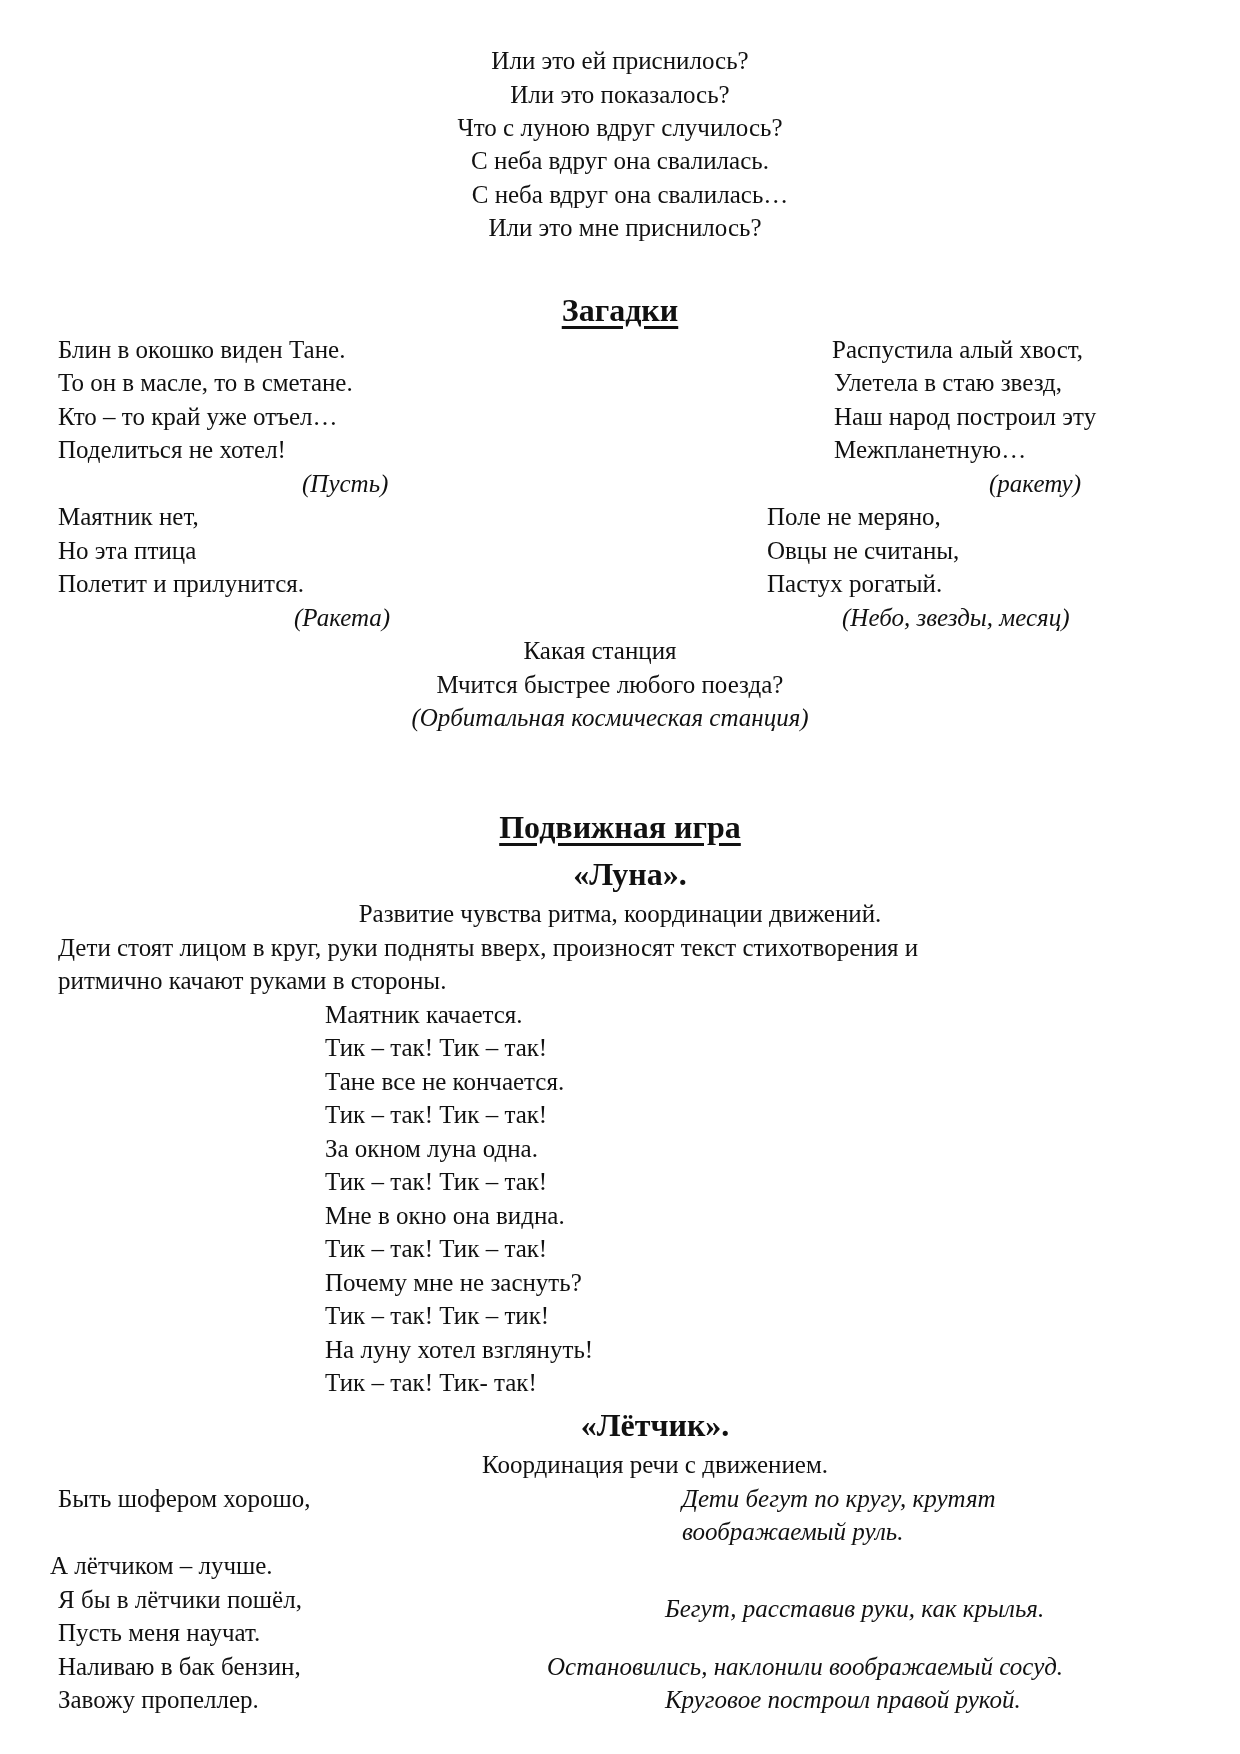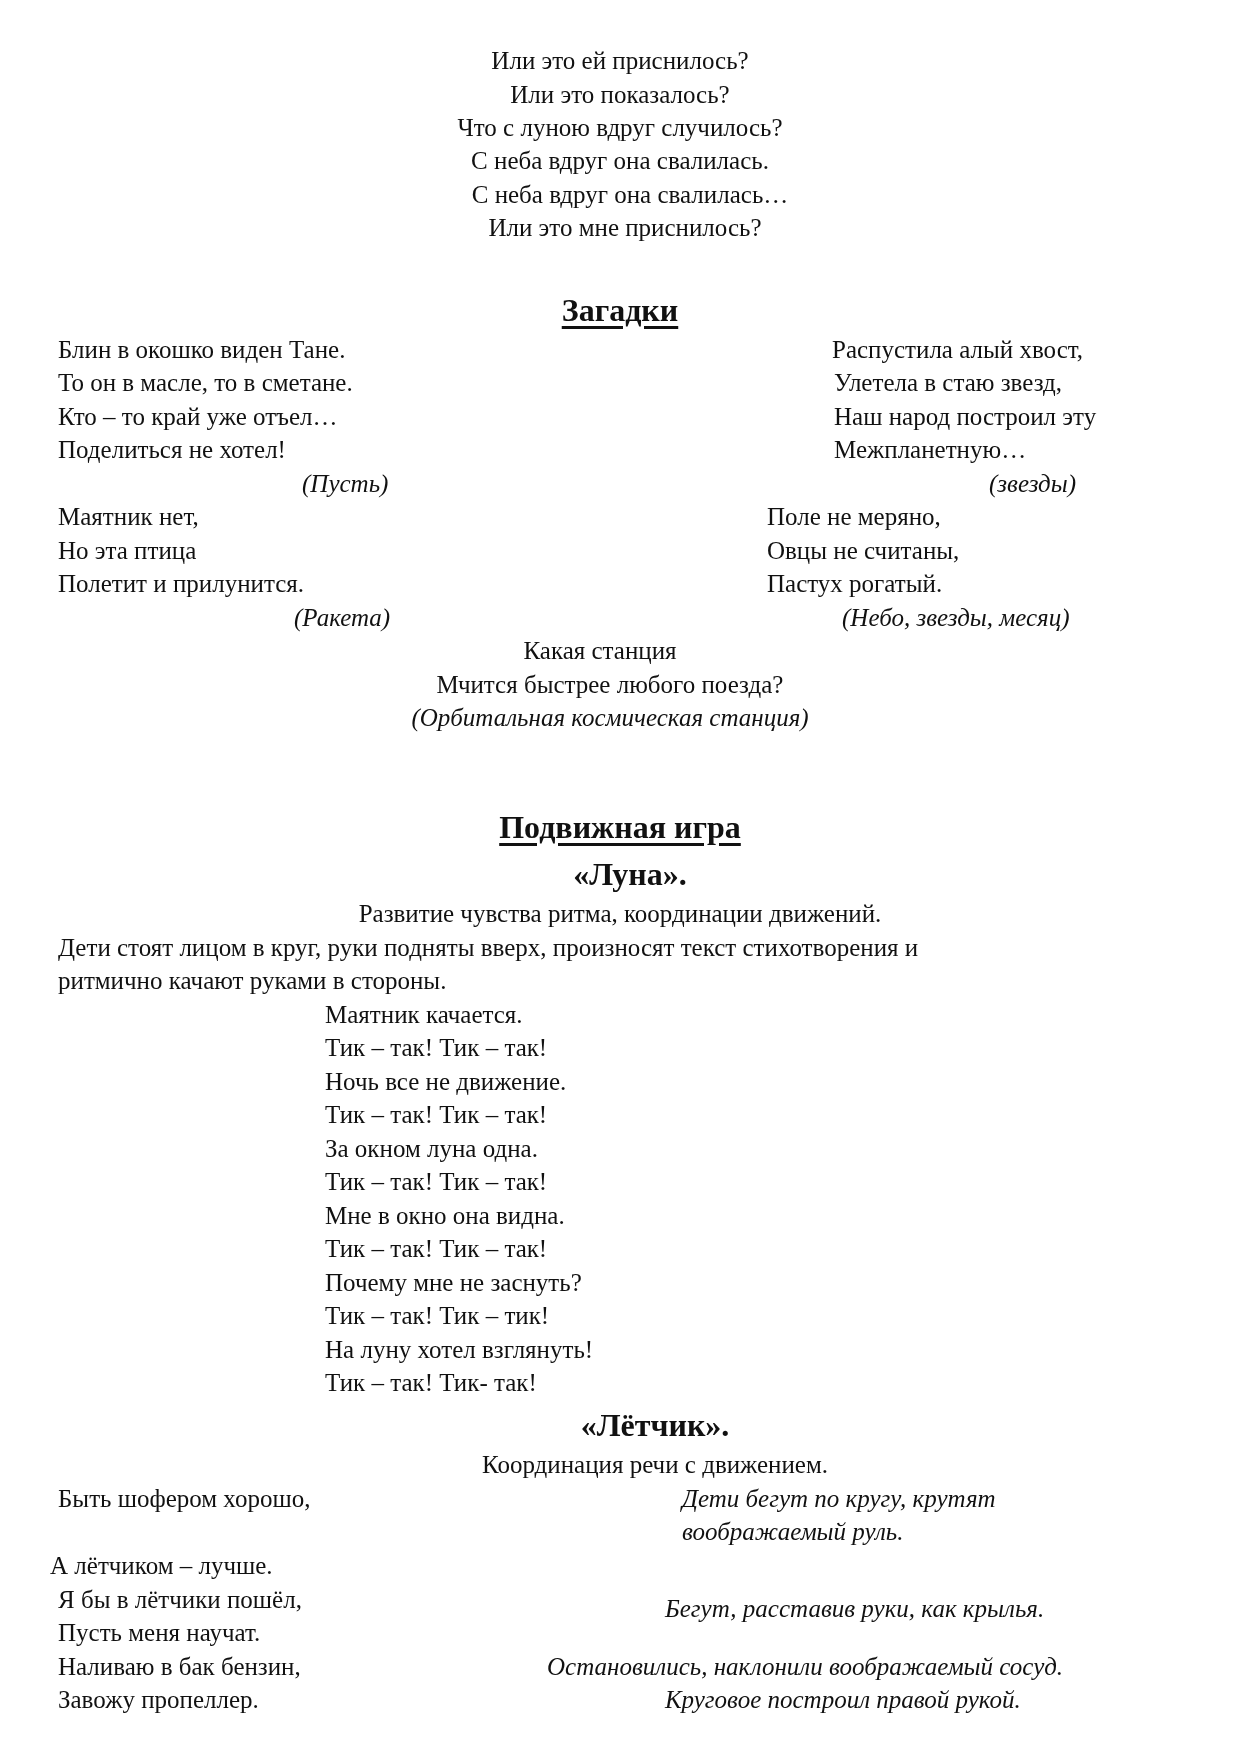--- a/index.html
+++ b/index.html
@@ -32,21 +32,21 @@
   <div class="ln" style="top:400px;left:58px">Кто – то край уже отъел…</div>
   <div class="ln" style="top:433px;left:58px">Поделиться не хотел!</div>
   <div class="ln it" style="top:467px;left:302px">(Пусть)</div>
 </div>
 
 <div>
   <div class="ln" style="top:333px;left:832px">Распустила алый хвост,</div>
   <div class="ln" style="top:366px;left:834px">Улетела в стаю звезд,</div>
   <div class="ln" style="top:400px;left:834px">Наш народ построил эту</div>
   <div class="ln" style="top:433px;left:834px">Межпланетную…</div>
-  <div class="ln it" style="top:467px;left:989px">(звезды)</div>
+  <div class="ln it" style="top:467px;left:989px">(ракету)</div>
 </div>
 
 <div>
   <div class="ln" style="top:500px;left:58px">Маятник нет,</div>
   <div class="ln" style="top:534px;left:58px">Но эта птица</div>
   <div class="ln" style="top:567px;left:58px">Полетит и прилунится.</div>
   <div class="ln it" style="top:601px;left:294px">(Ракета)</div>
 </div>
 
 <div>
@@ -65,21 +65,21 @@
 <div class="ln c h narrow" style="top:806px;line-height:42px">Подвижная игра</div>
 
 <div class="ln c t narrow" style="top:853px;line-height:42px;left:10px">«Луна».</div>
 <div class="ln c narrow" style="top:897px">Развитие чувства ритма, координации движений.</div>
 <div class="ln narrow" style="top:931px;left:58px">Дети стоят лицом в круг, руки подняты вверх, произносят текст стихотворения и</div>
 <div class="ln narrow" style="top:964px;left:58px">ритмично качают руками в стороны.</div>
 
 <div>
   <div class="ln" style="top:998px;left:325px">Маятник качается.</div>
   <div class="ln" style="top:1031px;left:325px">Тик – так! Тик – так!</div>
-  <div class="ln" style="top:1065px;left:325px">Ночь все не движение.</div>
+  <div class="ln" style="top:1065px;left:325px">Тане все не кончается.</div>
   <div class="ln" style="top:1098px;left:325px">Тик – так! Тик – так!</div>
   <div class="ln" style="top:1132px;left:325px">За окном луна одна.</div>
   <div class="ln" style="top:1165px;left:325px">Тик – так! Тик – так!</div>
   <div class="ln" style="top:1199px;left:325px">Мне в окно она видна.</div>
   <div class="ln" style="top:1232px;left:325px">Тик – так! Тик – так!</div>
   <div class="ln" style="top:1266px;left:325px">Почему мне не заснуть?</div>
   <div class="ln" style="top:1299px;left:325px">Тик – так! Тик – тик!</div>
   <div class="ln" style="top:1333px;left:325px">На луну хотел взглянуть!</div>
   <div class="ln" style="top:1366px;left:325px">Тик – так! Тик- так!</div>
 </div>

